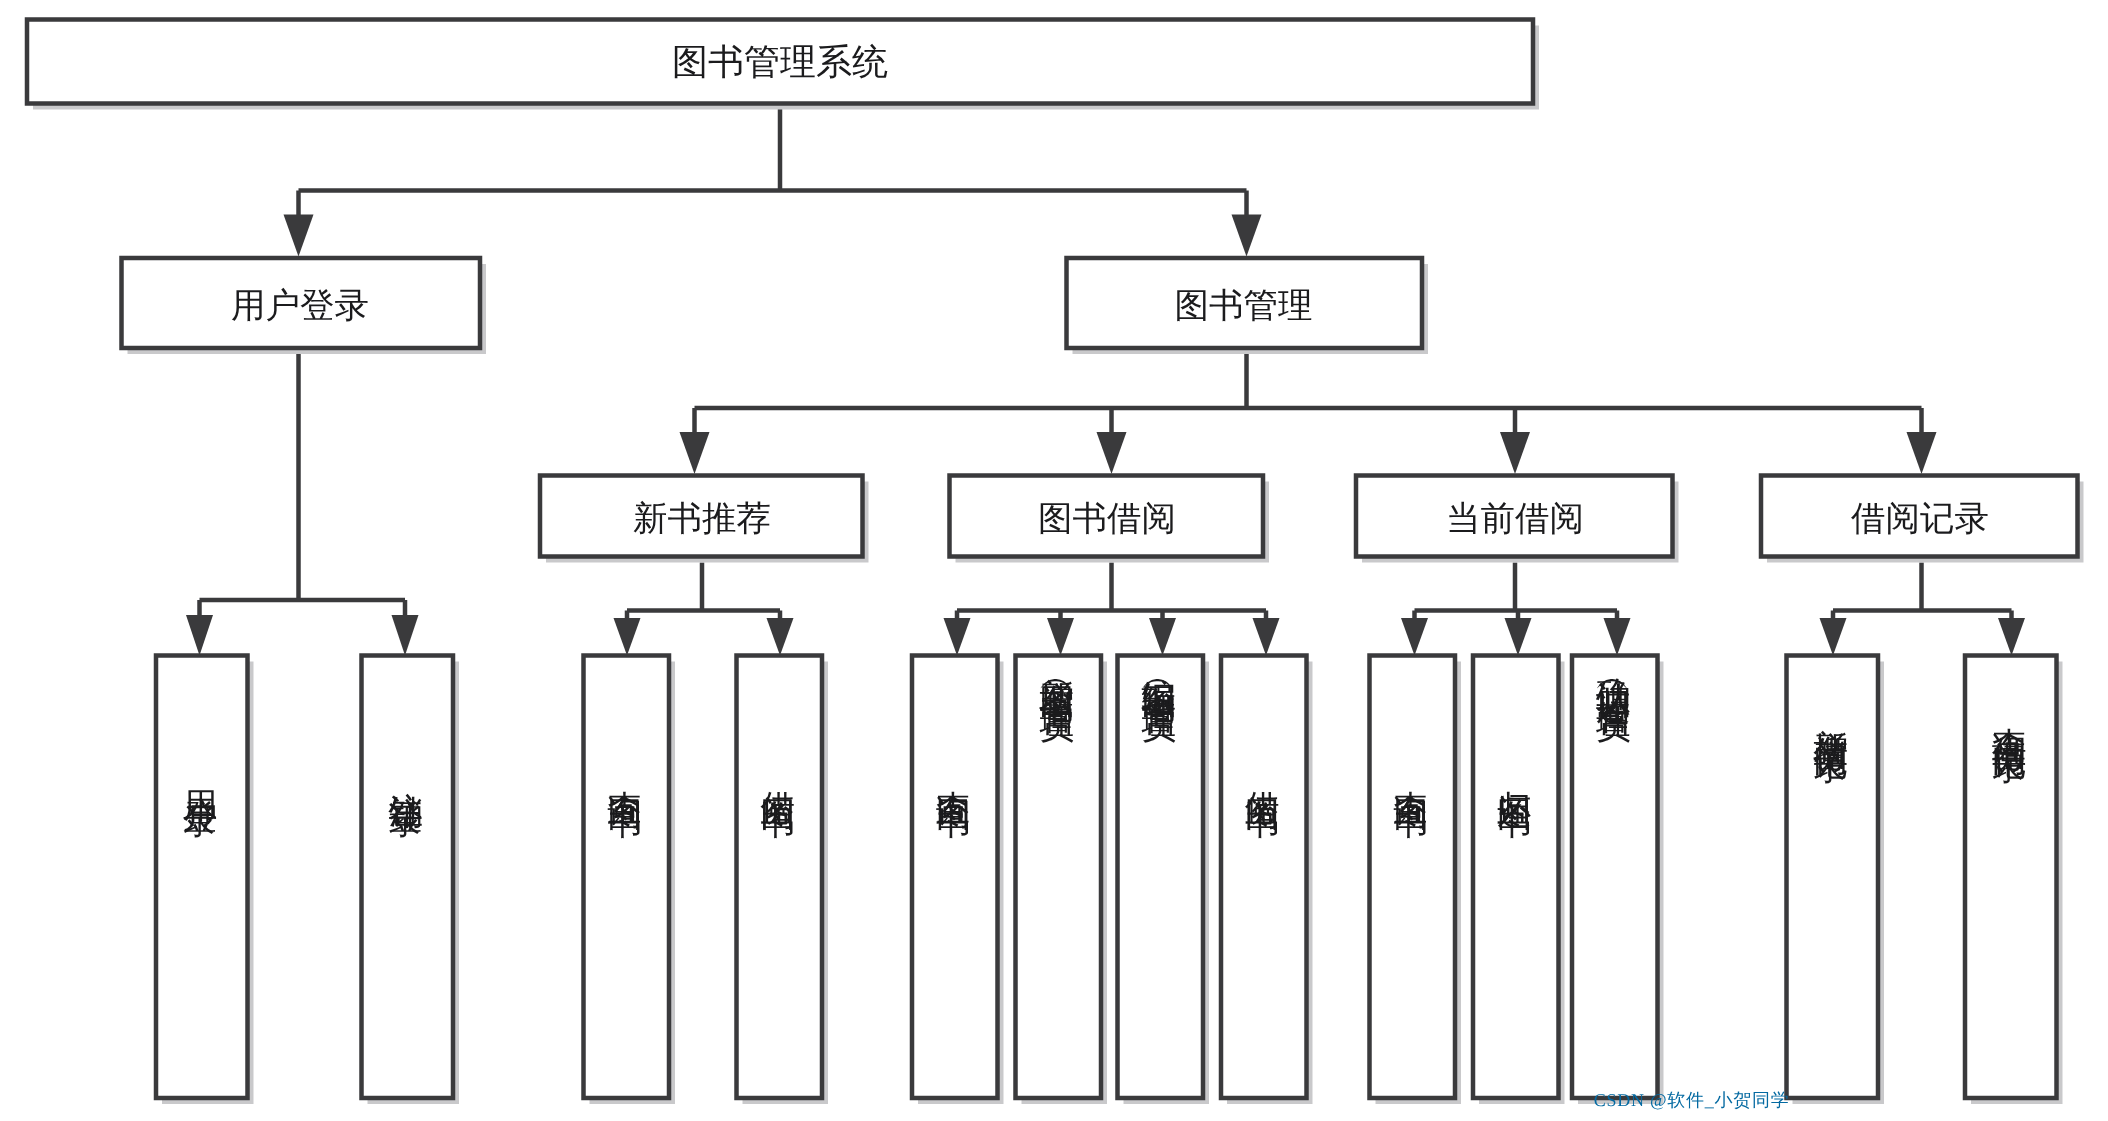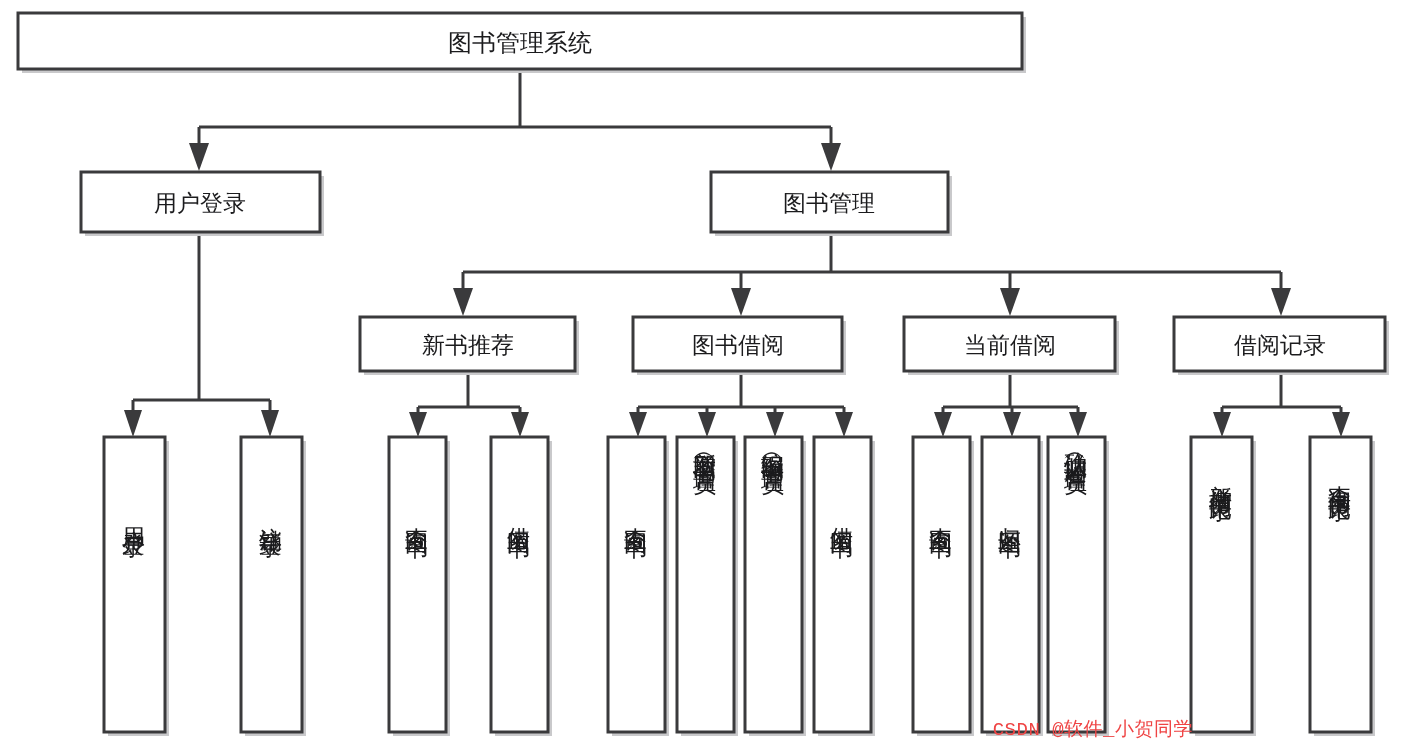--- a/index.html
+++ b/index.html
@@ -61,23 +61,23 @@
     font-size: 23px;
     writing-mode: vertical-rl;
     glyph-orientation-vertical: 0;
     letter-spacing: 3px;
     text-anchor: middle;
   }
   .watermark {
     position: absolute;
     right: 8px;
     bottom: 5px;
-    font-family: Liberation Mono, monospace;
-    font-size: 19px;
-    color: #ef4444;
+    font-family: Liberation Serif, serif;
+    font-size: 12px;
+    color: #0369a1;
     letter-spacing: 0.5px;
     white-space: nowrap;
     user-select: none;
   }
 </style>
 </head>
 <body>
 
 <div id="diagram-root">
 

